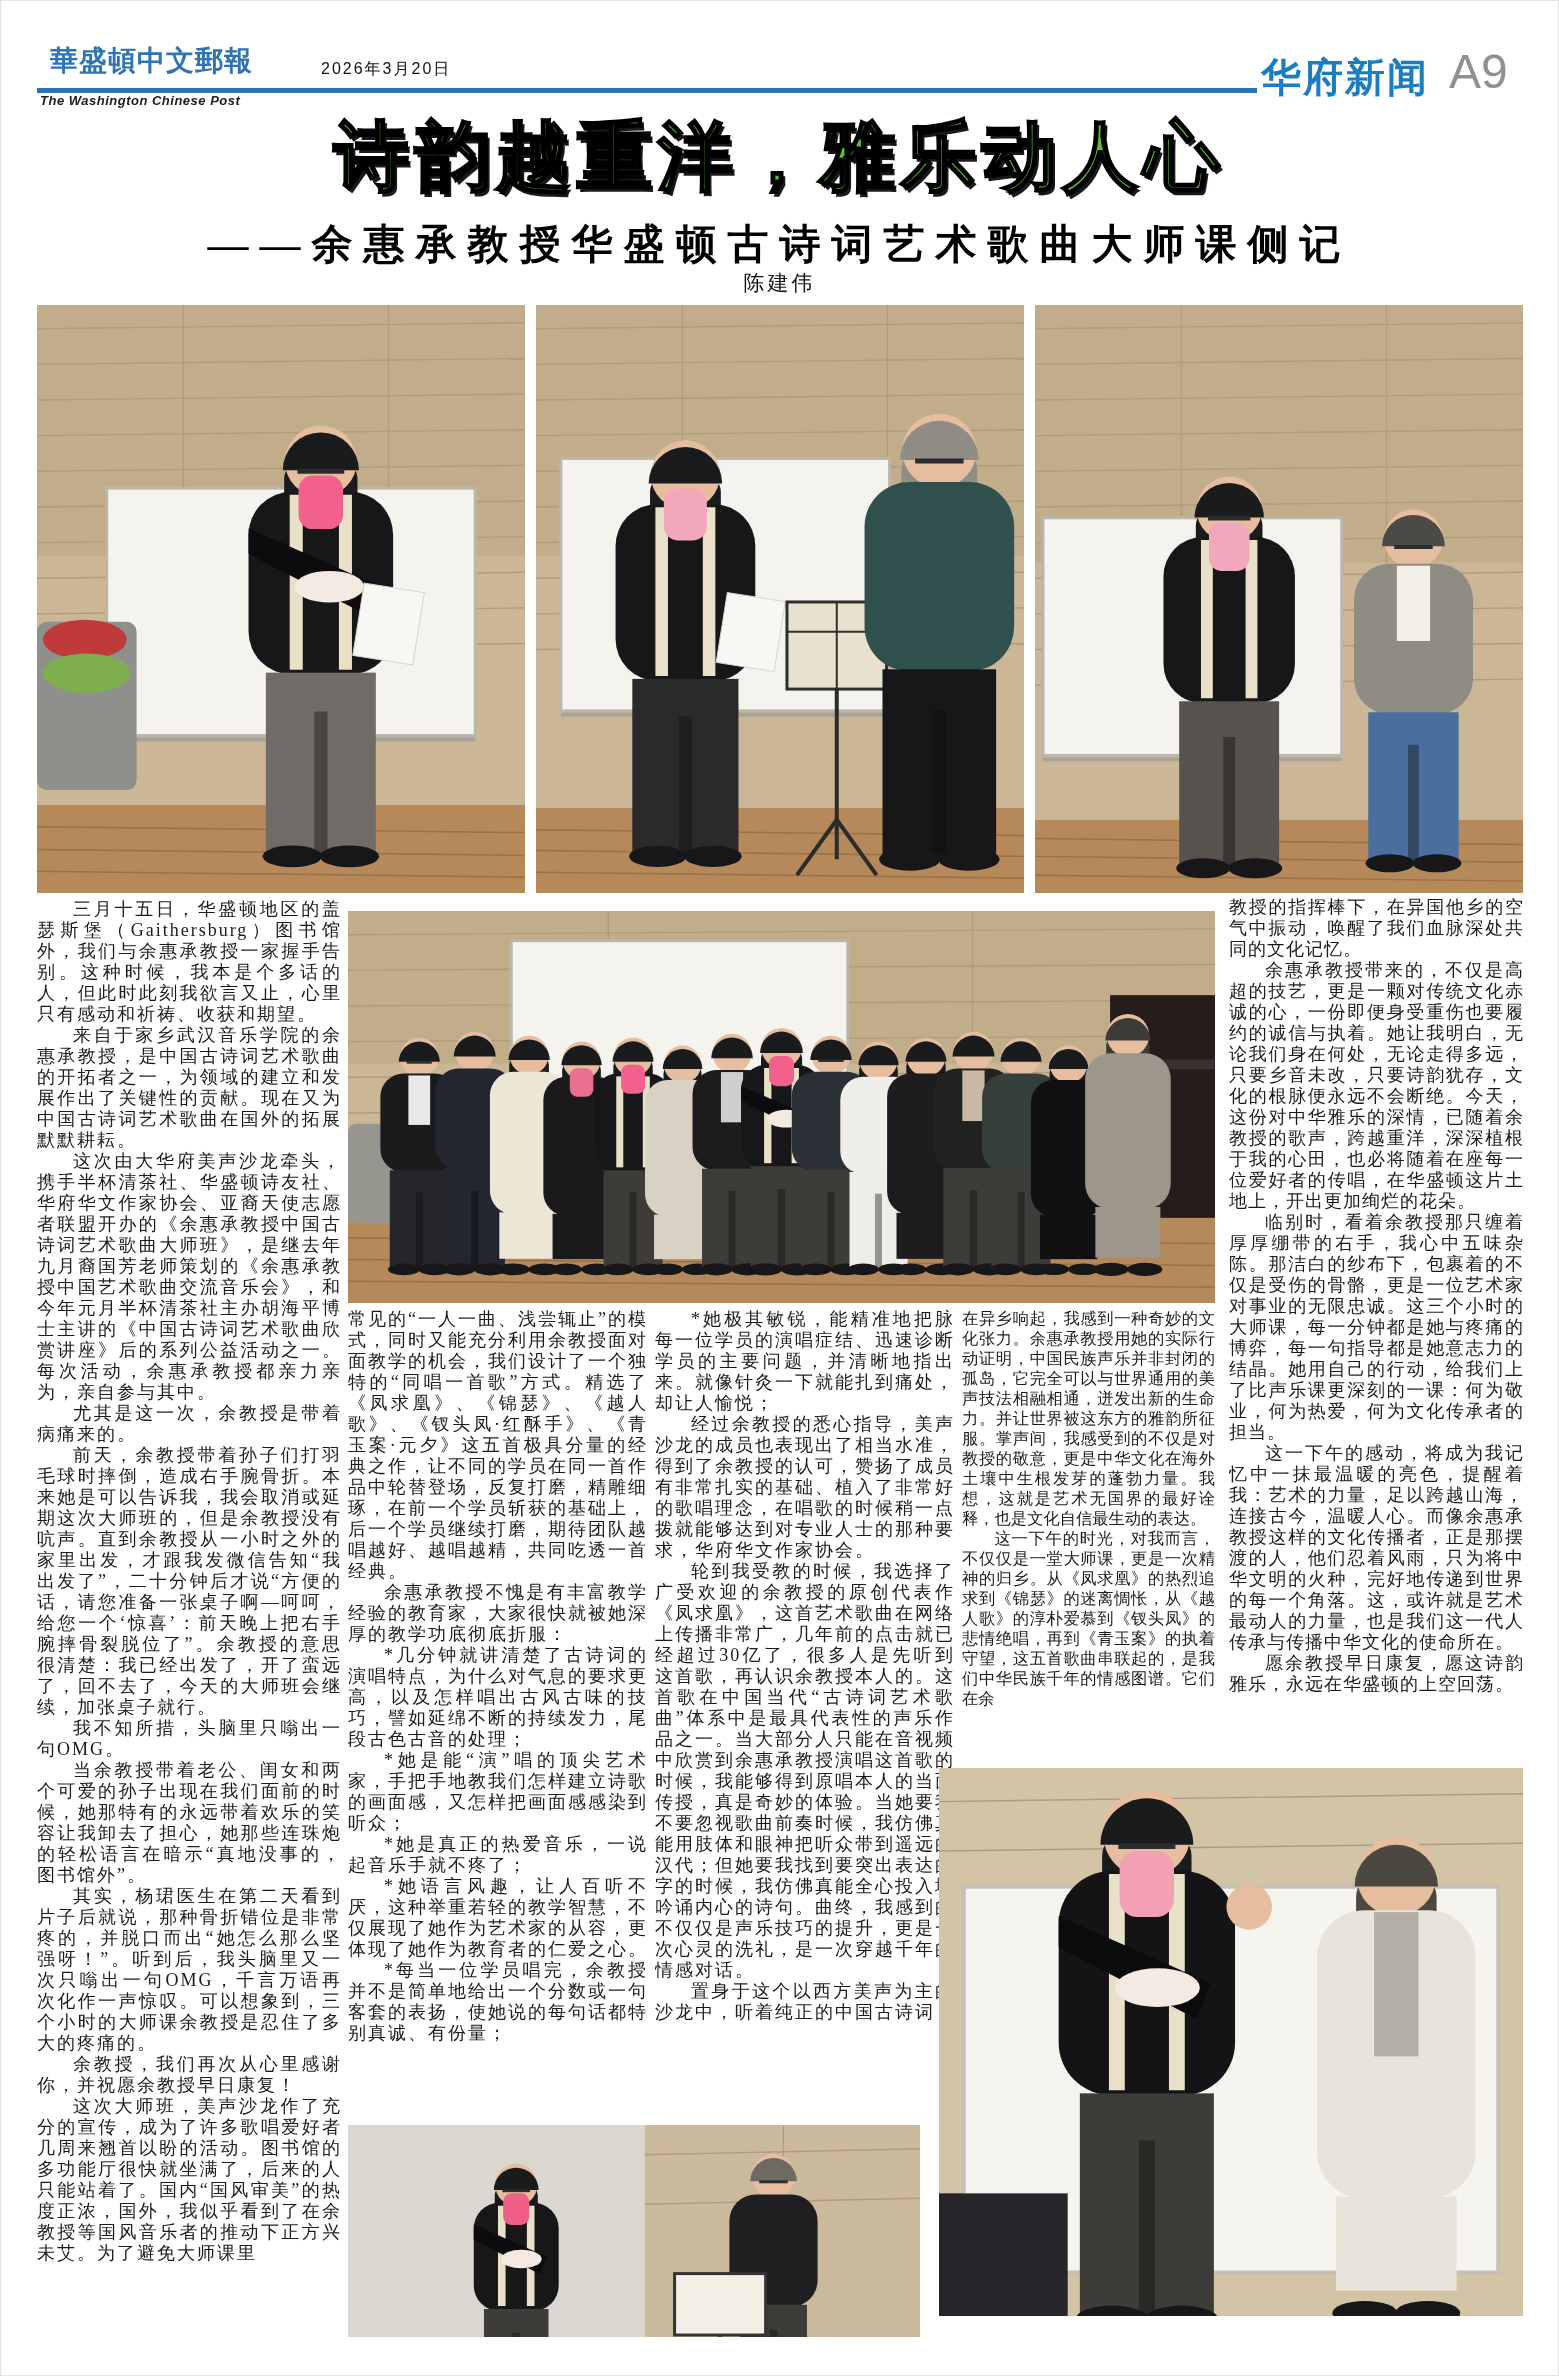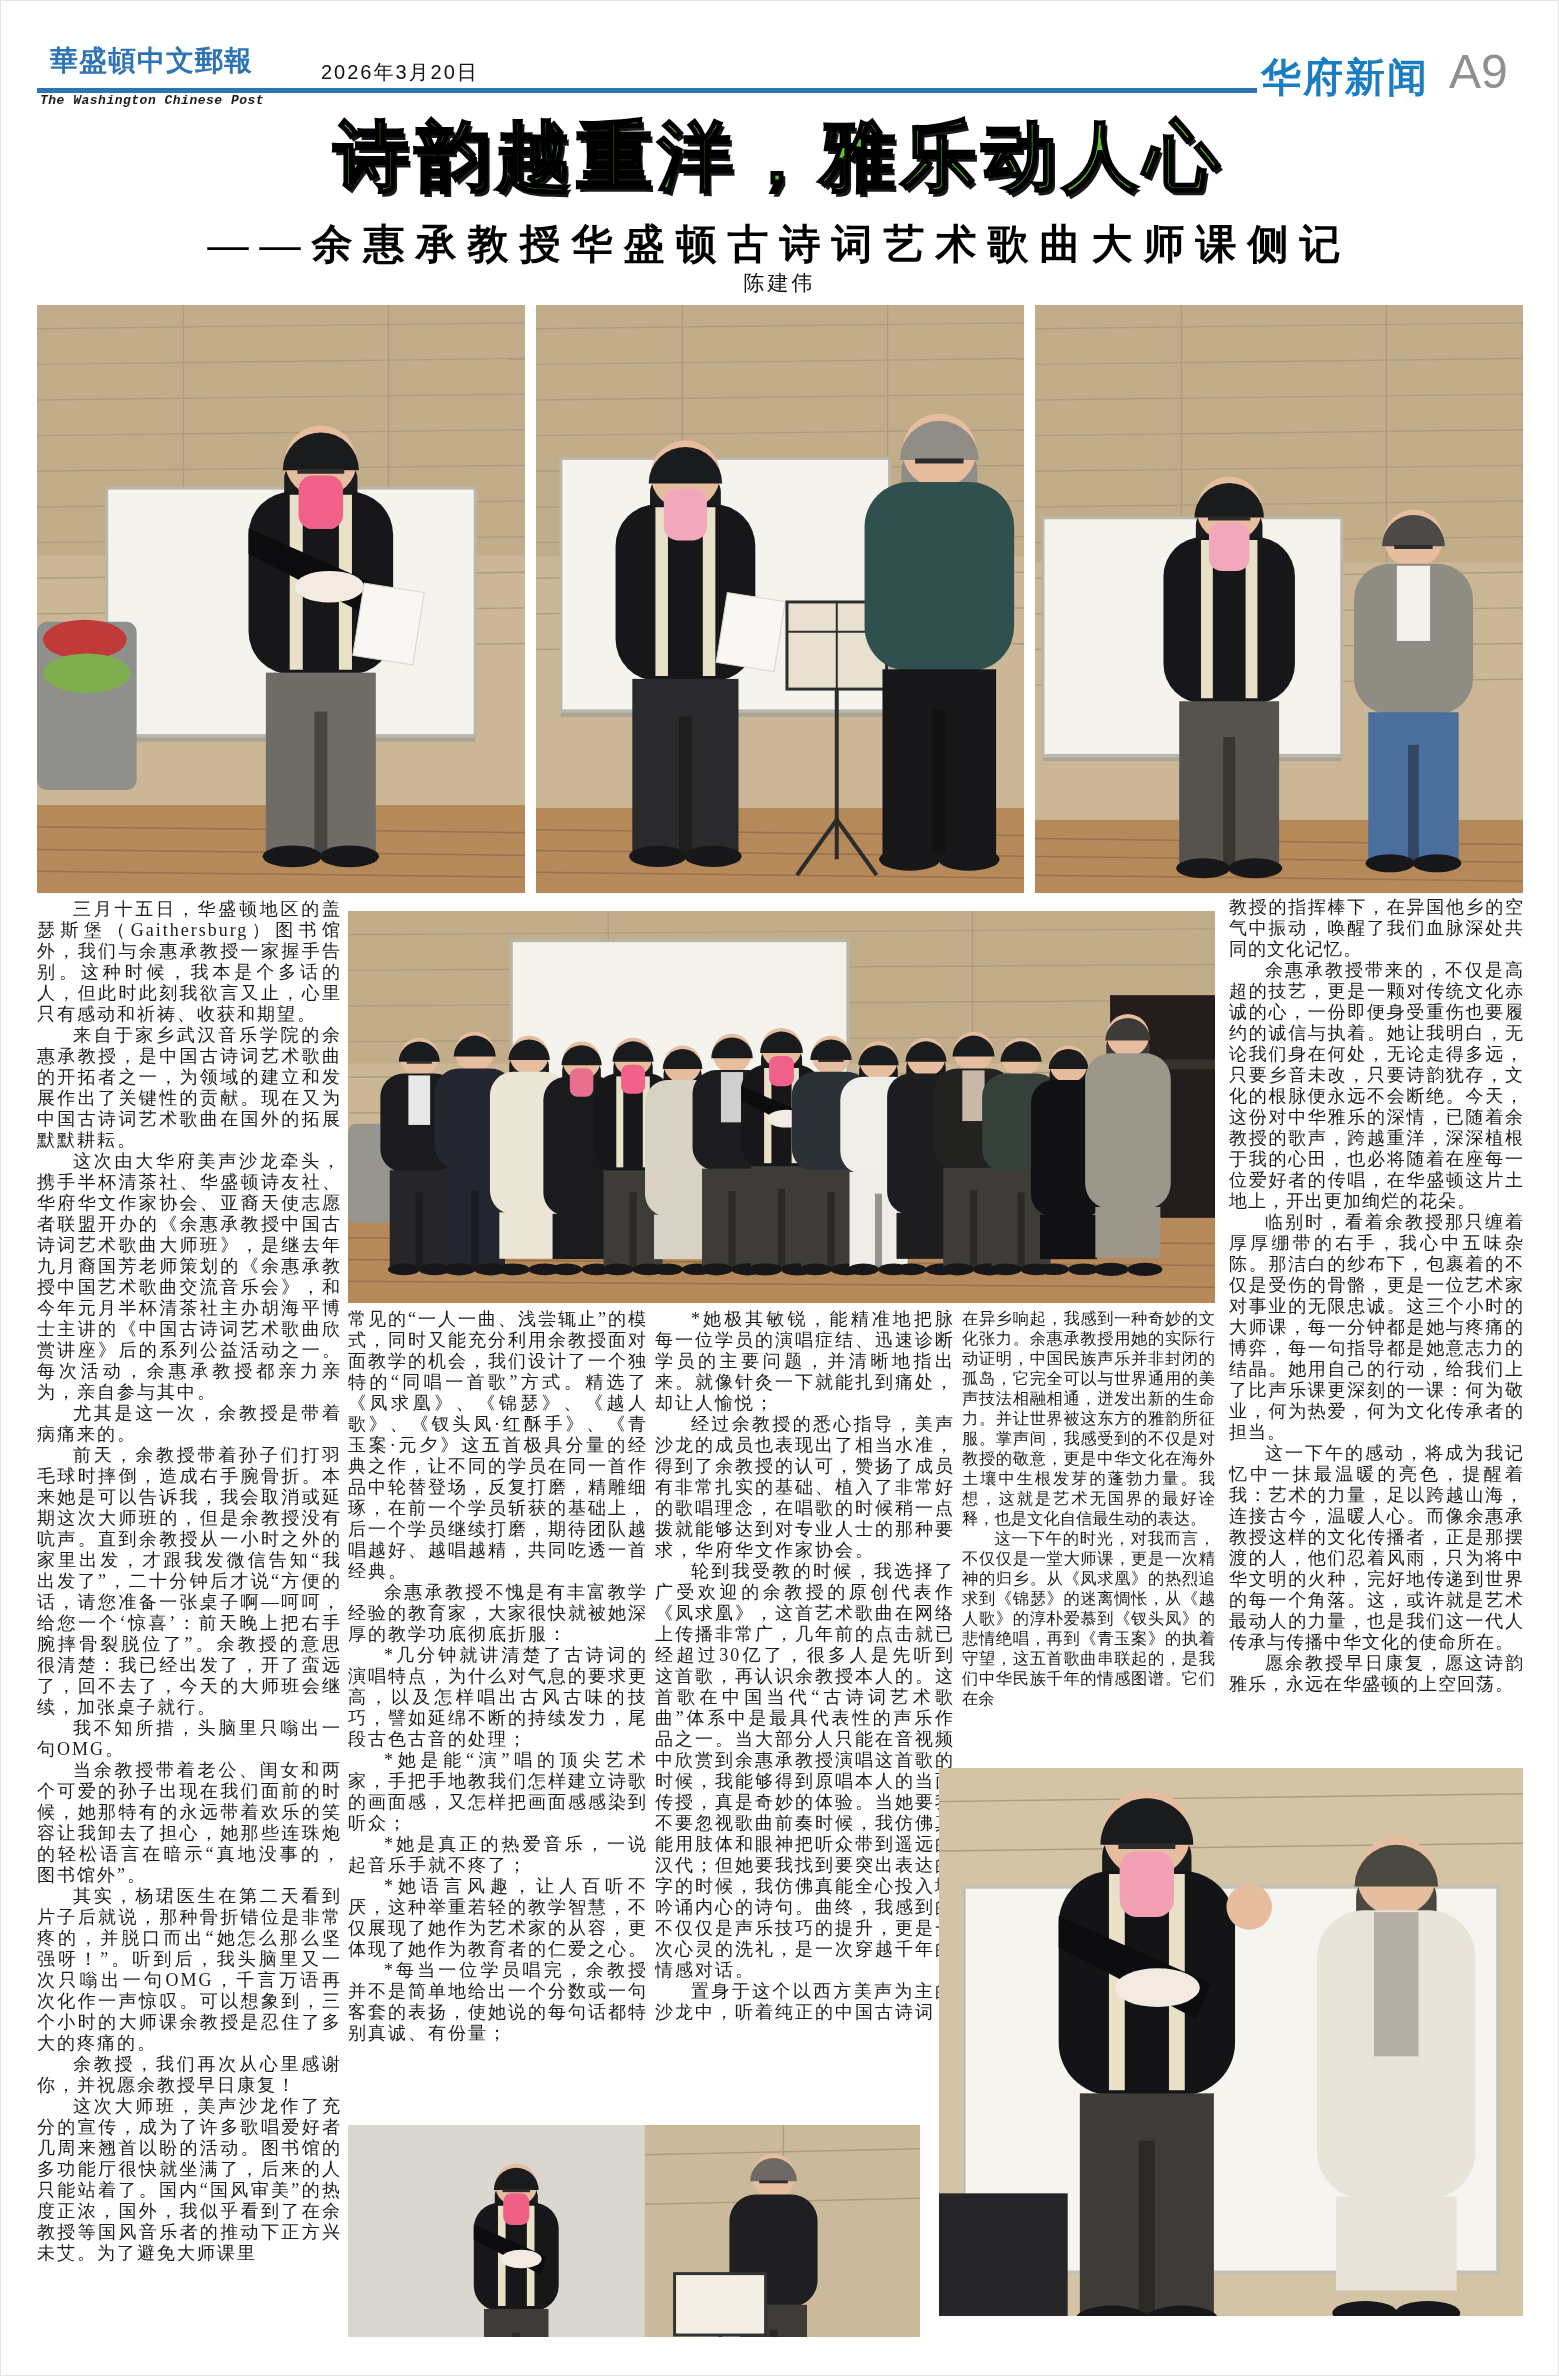--- a/index.html
+++ b/index.html
@@ -1,24 +1,24 @@
 <!DOCTYPE html>
 <html><head>
 <meta charset="utf-8">
 <style>
   html,body{margin:0;padding:0;background:#ffffff;}
   .page{position:relative;width:1559px;height:2376px;background:#fff;overflow:hidden;
         box-shadow:inset 0 0 0 1px #e3e3e3;font-family:"Liberation Serif","DejaVu Serif",serif;}
   
   .logo-cn{position:absolute;left:50px;top:42px;font-family:Liberation Serif, serif;
            font-weight:900;font-size:28px;letter-spacing:1px;}
-  .logo-en{position:absolute;left:40px;top:93px;font-family:Liberation Mono, monospace;
+  .logo-en{position:absolute;left:40px;top:93px;font-family:Liberation Sans, sans-serif;
            font-style:italic;font-weight:700;font-size:13px;color:#1c1c1c;letter-spacing:0.5px;}
   .m-date{position:absolute;left:321px;top:59px;font-family:"Liberation Sans",sans-serif;
-          font-size:20px;color:#111;letter-spacing:2px;}
+          font-size:16px;color:#111;letter-spacing:2px;}
   .m-rule{position:absolute;left:37px;top:88px;width:1220px;height:5px;}
   .m-section{position:absolute;left:1261px;top:50px;font-family:"Liberation Sans",sans-serif;
              font-weight:700;font-size:40px;letter-spacing:2px;}
   .m-pageno{position:absolute;left:1449px;top:44px;font-family:"Liberation Sans",sans-serif;
             font-size:48px;font-weight:400;}
   
   .headline{position:absolute;left:0;right:0;top:107px;margin:0;text-align:center;
             font-family:"Liberation Sans","DejaVu Sans",sans-serif;font-weight:900;font-size:75px;
             letter-spacing:6px;-webkit-text-stroke:2.5px #000;text-shadow:3px 4px 0 rgba(0,0,0,.9);}
   .subheadline{position:absolute;left:0;right:0;top:217px;margin:0;text-align:center;color:#000;

